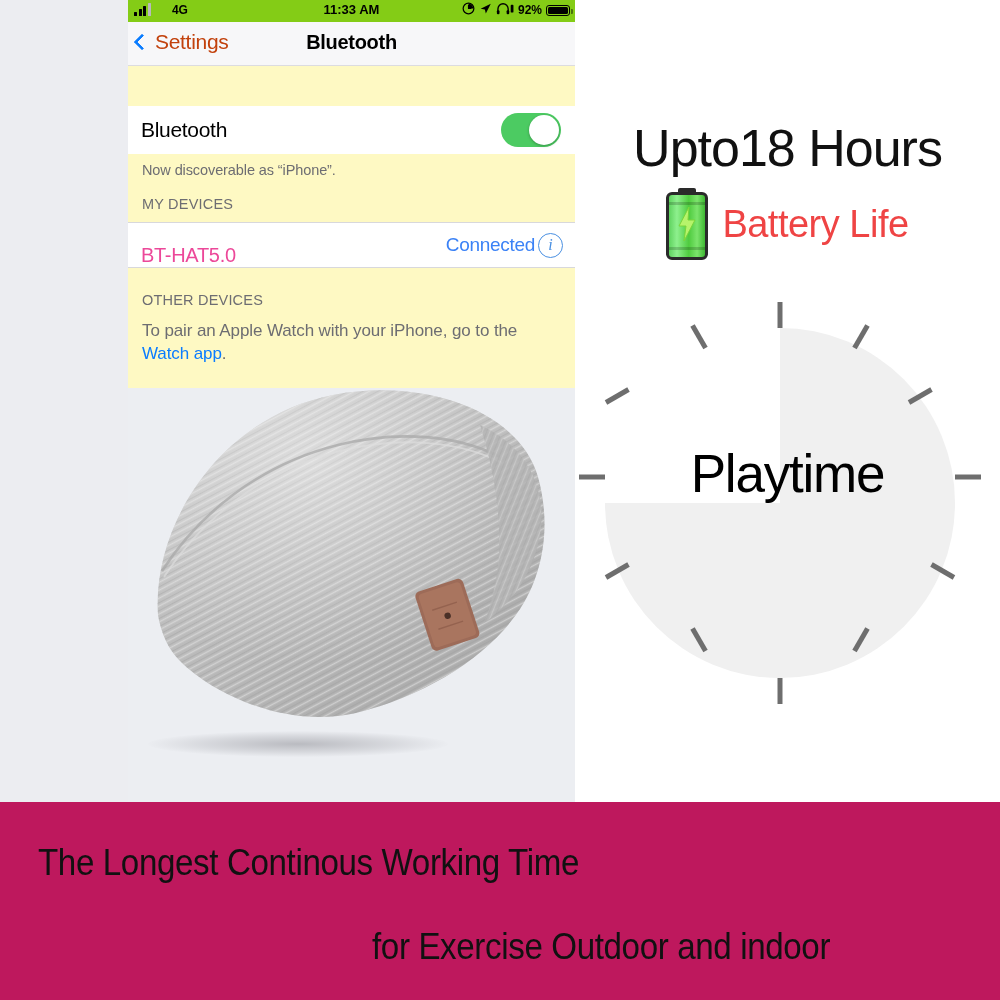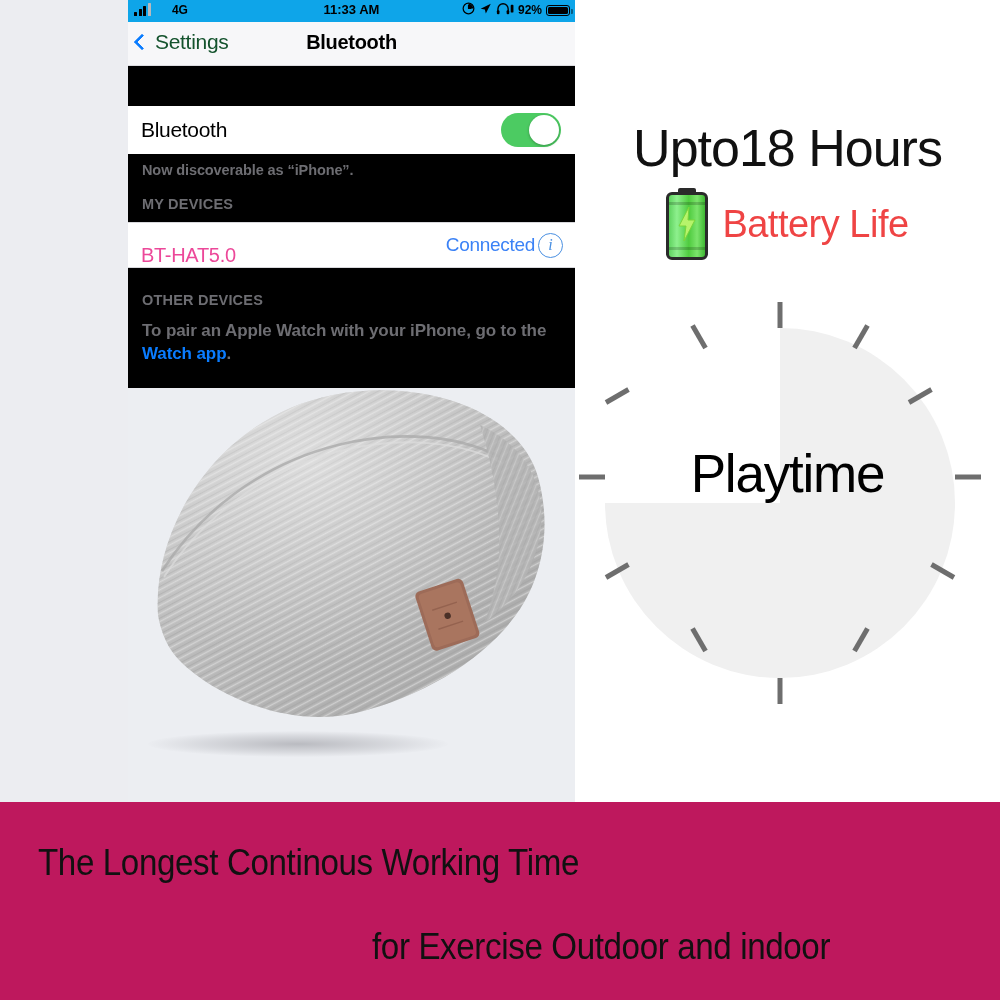--- a/index.html
+++ b/index.html
@@ -24,21 +24,21 @@
     background:#ffffff;
   }
 
   
   .phone{
     position:absolute; left:128px; top:0; width:447px; height:802px;
     background:#eceef2; overflow:hidden;
   }
   .statusbar{
     position:absolute; left:0; top:0; width:447px; height:22px;
-    background:#0ea5e9;
+    background:#84cc16;
     display:flex; align-items:center;
     font-size:13px; color:#000;
   }
   .sb-left{ position:absolute; left:6px; top:3px; display:flex; align-items:flex-end; gap:1.5px; height:13px;}
   .bar{ width:3px; background:#000; border-radius:.5px;}
   .bar.b1{height:4px;} .bar.b2{height:7px;} .bar.b3{height:10px;} .bar.b4{height:13px; background:#b9b9bd;}
   .sb-net{ position:absolute; left:44px; top:3px; font-size:12px; font-weight:600; letter-spacing:-.2px;}
   .sb-time{ position:absolute; left:0; right:0; top:2px; text-align:center; font-size:13px; font-weight:600;}
   .sb-right{ position:absolute; right:5px; top:2px; display:flex; align-items:center; gap:4px; font-size:12px; font-weight:600;text-align:right;}
   .sb-ico{ display:inline-block; }
@@ -50,30 +50,30 @@
   }
   .batt-fill{position:absolute;left:1px;top:1px;bottom:1px;width:20px;background:#000;border-radius:1.5px;}
 
   .navbar{
     position:absolute; left:0; top:22px; width:447px; height:44px;
     background:#f7f7f9;
     border-bottom:.5px solid #dcdce0;
   }
   .nav-back{
     position:absolute; left:6px; top:8px; display:flex; align-items:center;
-    color:#14532d; font-size:21px; letter-spacing:-.3px; cursor:pointer;
+    color:#c2410c; font-size:21px; letter-spacing:-.3px; cursor:pointer;
   }
   .chev{ width:12px;height:12px;border-left:3px solid #0a7cff;border-bottom:3px solid #0a7cff;
          transform:rotate(45deg); margin-right:7px; margin-left:2px; border-radius:1px;}
   .nav-title{
     position:absolute; left:0; right:0; top:9px; text-align:center;
     font-size:20px; font-weight:700; letter-spacing:-.3px; color:#000;
   }
 
-  .gap{ background:#000000;font-weight:bold; }
+  .gap{ background:#fef9c3; }
   .row{
     background:#ffffff; height:48px; position:relative;
     display:flex; align-items:center;
   }
   .row .label{ font-size:21px; color:#000; margin-left:13px; letter-spacing:-.3px;}
   .toggle{
     position:absolute; right:14px; top:50%; transform:translateY(-50%);
     width:60px;height:34px;border-radius:17px;background:#4ccb62; cursor:pointer;
   }
   .knob{ position:absolute; right:2px; top:2px; width:30px;height:30px;border-radius:50%;

